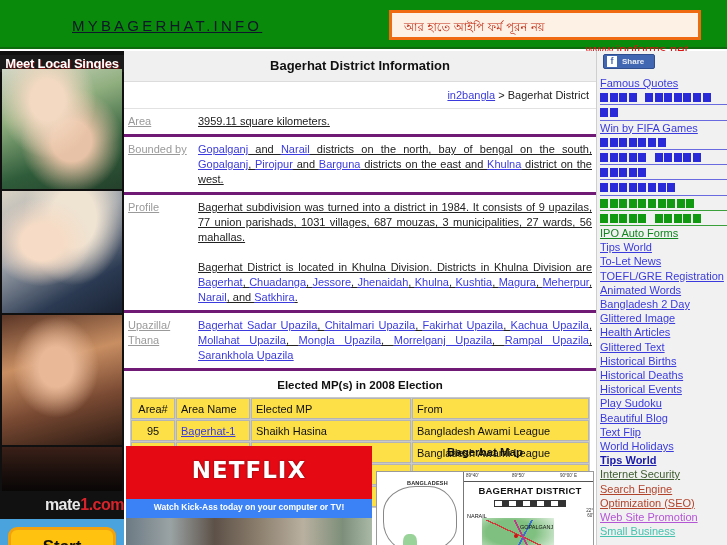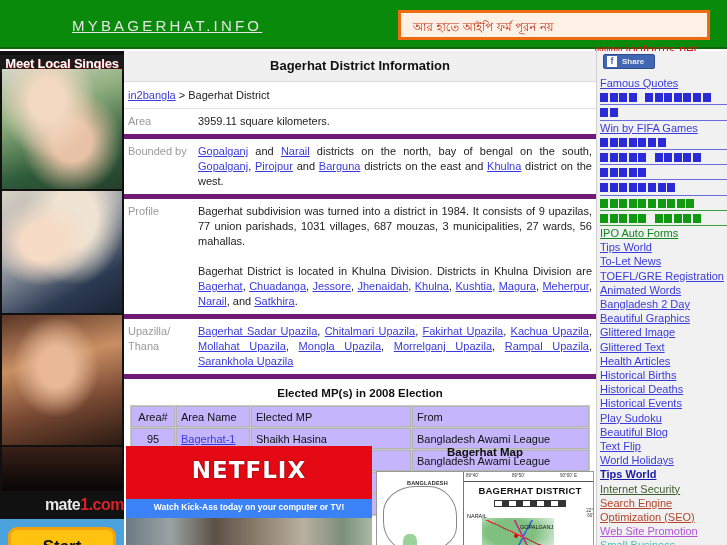--- a/index.html
+++ b/index.html
@@ -16,30 +16,30 @@
 
   
   .topbar {
     position: absolute; left: 0; top: 0; width: 727px; height: 49px;
     background: #0a8a0a;
     border-bottom: 2px solid #0d6b0d;
     box-sizing: border-box;
   }
   .site-logo {
     position: absolute; left: 72px; top: 17px;
-    color: #e5e5e5;
+    color: #0f172a;
     font-size: 15px;
     letter-spacing: 3.2px;
     font-weight: 400;
     text-decoration: underline;
     white-space: nowrap;
     cursor: pointer;
   }
   .top-ad {
-    position: absolute; left: 398px; top: 10px;
+    position: absolute; left: 389px; top: 10px;
     width: 312px; height: 30px;
     background: #fdf1e6;
     border: 3px solid #f06a12;
     box-sizing: border-box;
     cursor: pointer;
   }
   .top-ad-bn {
     position: absolute; left: 12px; top: 6px;
     color: #c02a12; font-size: 11.5px;
     font-family: "DejaVu Sans", sans-serif;
@@ -112,44 +112,45 @@
     background: #ffffff;
     overflow: hidden;
   }
   .page-title {
     height: 30px; line-height: 30px; text-align: center;
     font-size: 13px; font-weight: bold; color: #111;
     background: #f0f0f0;
     border-bottom: 1px solid #dcdcdc;
   }
   .breadcrumb {
-    padding: 7px 0 7px 4px; font-size: 11px; color: #222;
+    padding: 7px 7px 7px 4px; font-size: 11px; color: #222;
     border-bottom: 1px solid #e2e2e2;
+    text-align: right;
   }
   .breadcrumb a { color: #3b3bdd; text-decoration: underline; }
 
   table.info { width: 100%; border-collapse: collapse; }
   table.info td { vertical-align: top; padding: 5px 4px; font-size: 11px;
-    border-bottom: 5px solid #701a75; line-height: 15px; }
+    border-bottom: 3px solid #701a75; line-height: 15px; text-decoration: underline; }
   table.info td.lbl { width: 62px; color: #9a9a9a; white-space: normal; }
   table.info td.val { color: #222; text-align: justify; }
   table.info a { color: #3b3bdd; text-decoration: underline; }
 
   .mp-title {
     text-align: center; font-size: 11.5px; font-weight: bold;
     color: #111; padding: 8px 0 6px 0;
   }
   .mp-wrap { padding: 0 6px; }
   table.mp {
     width: 100%; border-collapse: separate; border-spacing: 1px;
     background: #c9c9c9;
     font-size: 11px;
   }
   table.mp td {
-    background: #c4b5fd; border: 1px solid #b4b4b4;
+    background: #fde047; border: 1px solid #b4b4b4;
     padding: 2px 4px; color: #111; height: 15px;
   }
   table.mp td.num { text-align: center; width: 34px; }
   table.mp td.aname { width: 64px; }
   table.mp td.mp { width: 150px; }
   table.mp a { color: #3b3bdd; text-decoration: underline; }
 
   .bottom-row { position: absolute; left: 0; top: 395px; width: 472px; height: 99px; }
   .nf-ad { position: absolute; left: 2px; top: 0; width: 246px; height: 99px;
     background: #3b82f6; overflow: hidden; cursor: pointer; }
@@ -389,24 +390,23 @@
         <span class="tofu-row b"><span class="tofu b"></span><span class="tofu b"></span><span class="tofu b"></span><span class="tofu b"></span><span class="tofu b"></span></span>
         <span class="tofu-row b"><span class="tofu b"></span><span class="tofu b"></span><span class="tofu b"></span><span class="tofu b"></span><span class="tofu b"></span><span class="tofu b"></span><span class="tofu b"></span><span class="tofu b"></span></span>
         <span class="tofu-row g"><span class="tofu g"></span><span class="tofu g"></span><span class="tofu g"></span><span class="tofu g"></span><span class="tofu g"></span><span class="tofu g"></span><span class="tofu g"></span><span class="tofu g"></span><span class="tofu g"></span><span class="tofu g"></span></span>
         <span class="tofu-row g"><span class="tofu g"></span><span class="tofu g"></span><span class="tofu g"></span><span class="tofu g"></span><span class="tofu g"></span><span class="tofu sp"></span><span class="tofu g"></span><span class="tofu g"></span><span class="tofu g"></span><span class="tofu g"></span><span class="tofu g"></span></span>
         <a href="#" class="rl green">IPO Auto Forms</a>
         <a href="#" class="rl ">Tips World</a>
         <a href="#" class="rl ">To-Let News</a>
         <a href="#" class="rl ">TOEFL/GRE Registration</a>
         <a href="#" class="rl ">Animated Words</a>
         <a href="#" class="rl ">Bangladesh 2 Day</a>
-        <a href="#" class="rl ">Beautiful Graphics</a>
         <a href="#" class="rl ">Glittered Image</a>
+        <a href="#" class="rl ">Health Articles</a>
         <a href="#" class="rl ">Glittered Text</a>
-        <a href="#" class="rl ">Health Articles</a>
         <a href="#" class="rl ">Historical Births</a>
         <a href="#" class="rl ">Historical Deaths</a>
         <a href="#" class="rl ">Historical Events</a>
         <a href="#" class="rl ">Play Sudoku</a>
         <a href="#" class="rl ">Beautiful Blog</a>
         <a href="#" class="rl ">Text Flip</a>
         <a href="#" class="rl ">World Holidays</a>
         <a href="#" class="rl bold-blue">Tips World</a>
         <a href="#" class="rl olive">Internet Security</a>
         <a href="#" class="rl redbrown">Search Engine</a>

